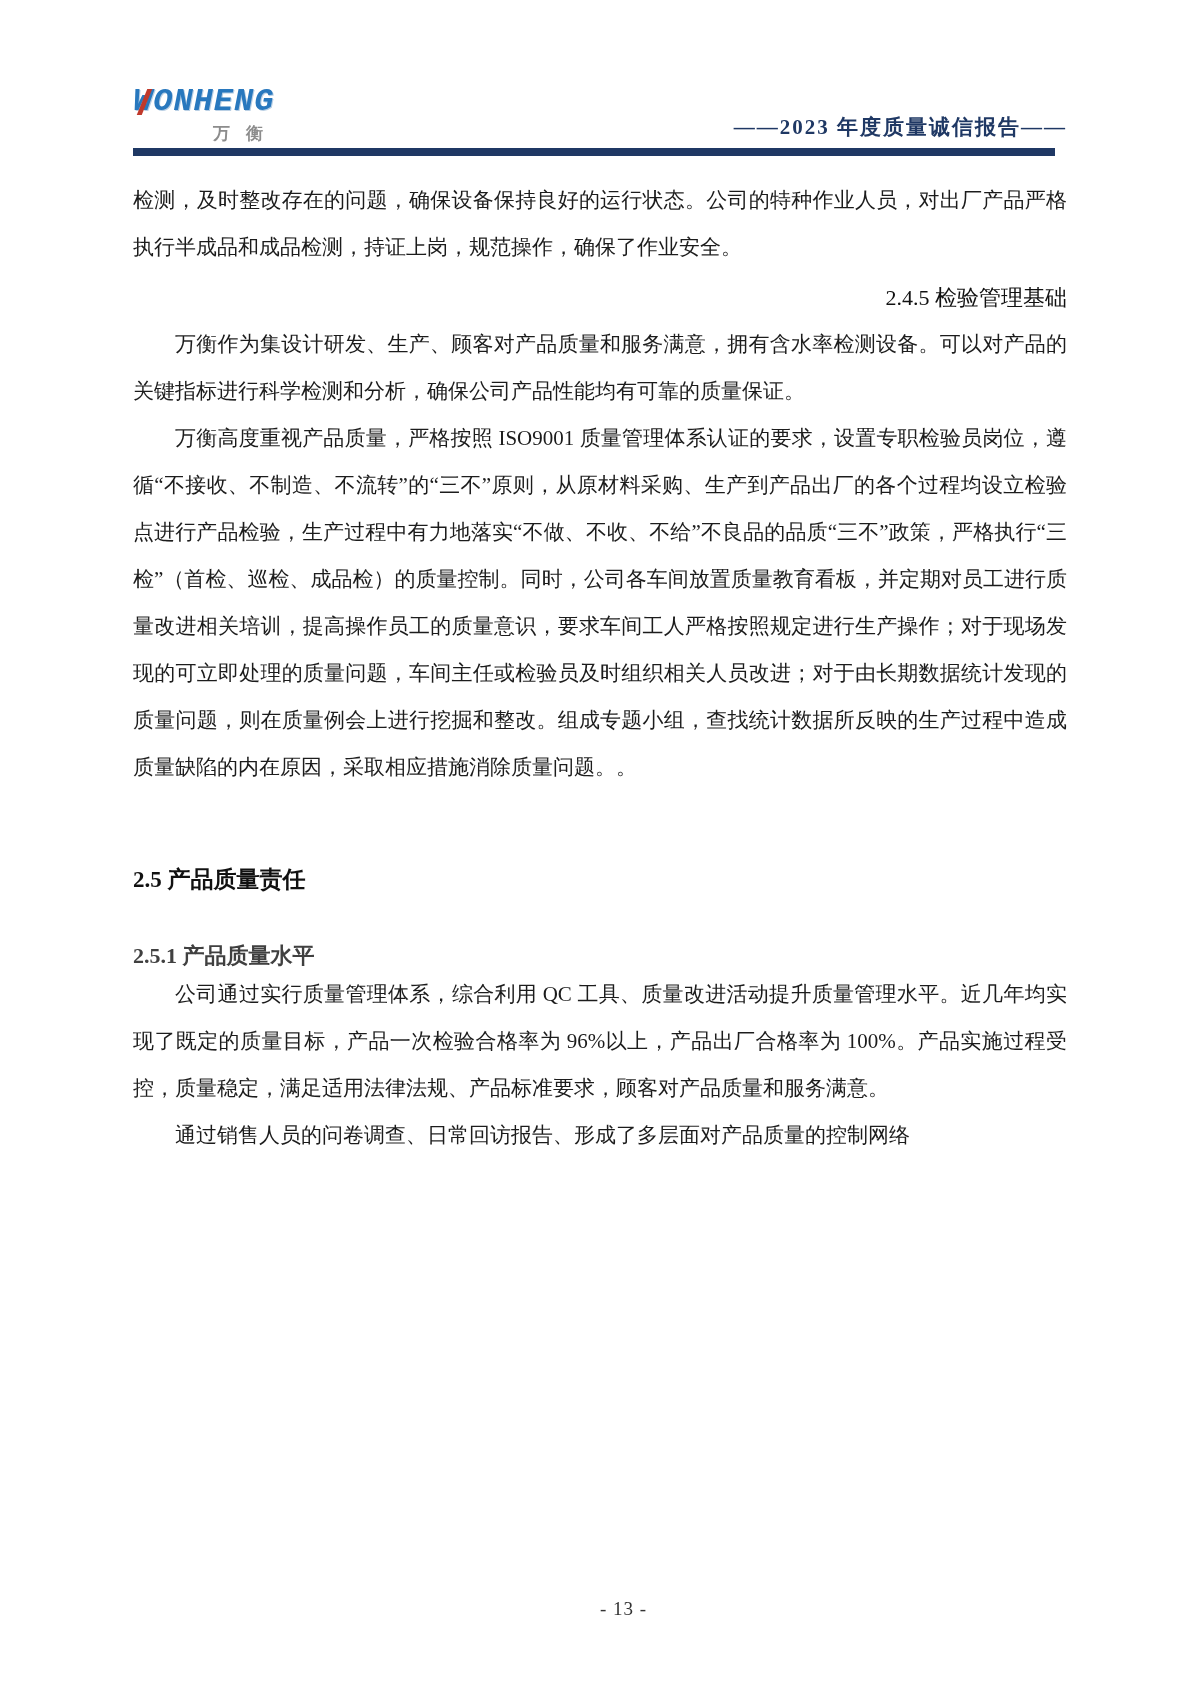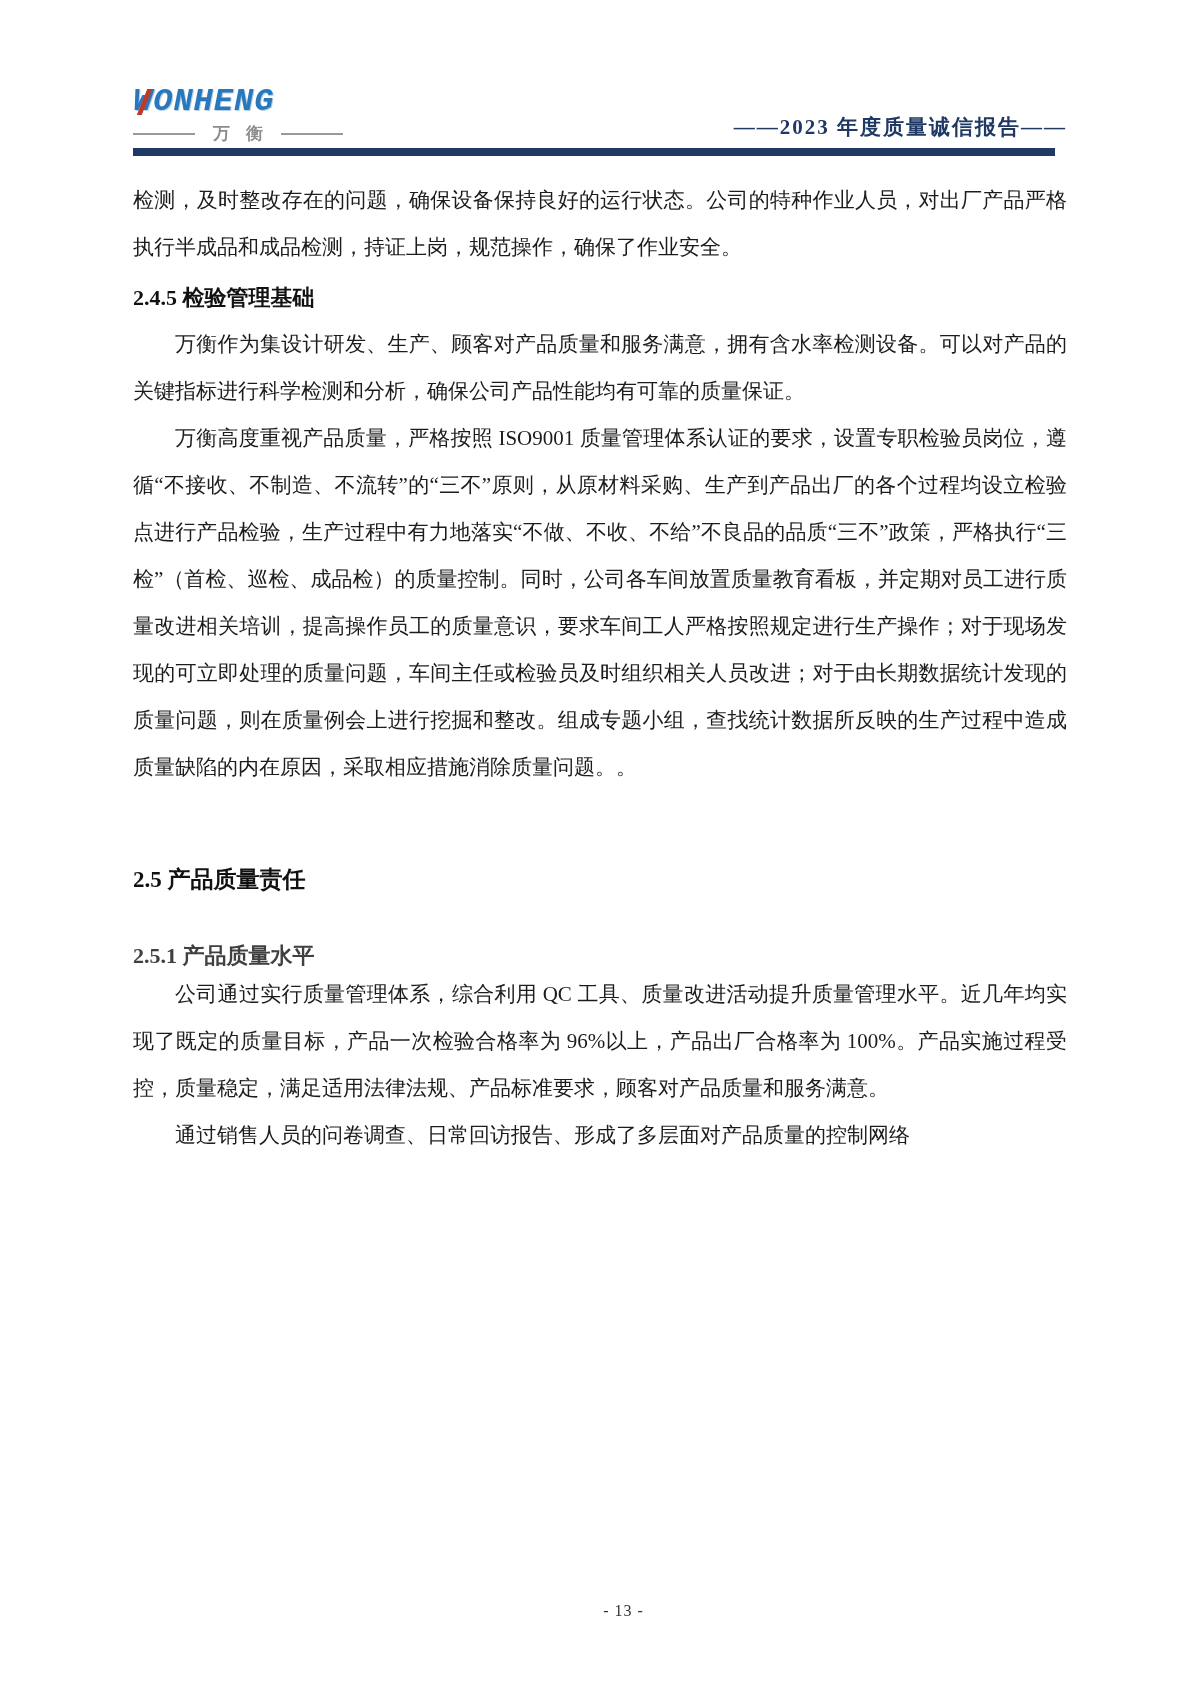--- a/index.html
+++ b/index.html
@@ -49,20 +49,21 @@
     top: 5px;
     width: 5px;
     height: 26px;
     background: #c0392b;
     transform: skewX(-22deg);
   }
   .logo-sub {
     display: flex;
     align-items: center;
     margin-top: 2px;
+    flex-direction: column;
   }
   .logo-sub .rule {
     flex: 1;
     height: 2px;
     background: #9a9a9a;
   }
   .logo-sub .cn {
     font-weight: bold;
     font-size: 17px;
     color: #8c8c8c;
@@ -95,24 +96,24 @@
   }
   .doc-body p {
     margin: 0;
   }
   .doc-body p.indent {
     text-indent: 2em;
   }
   h2.sec, h3.sec {
     font-size: 22px;
     line-height: 30px;
-    font-weight: bold;
+    font-weight: normal;
     color: #111111;
     margin: 12px 0 8px 0;
-    text-align: left;
+    text-align: right;
   }
   h2.sec-major {
     font-size: 23px;
     line-height: 34px;
     font-weight: bold;
     color: #111111;
     margin: 72px 0 0 0;
     text-align: left;
   }
   h3.sec-sub {
@@ -124,21 +125,21 @@
     text-align: left;
   }
 
   
   .footer {
     position: absolute;
     left: 0;
     right: 0;
     bottom: 88px;
     text-align: center;
-    font-size: 16px;
+    font-size: 19px;
     color: #333333;
     letter-spacing: 1px;
     padding-left: 48px;
   }
 </style>
 </head>
 <body>
 
 <div class="page">
   <div class="page-inner">

